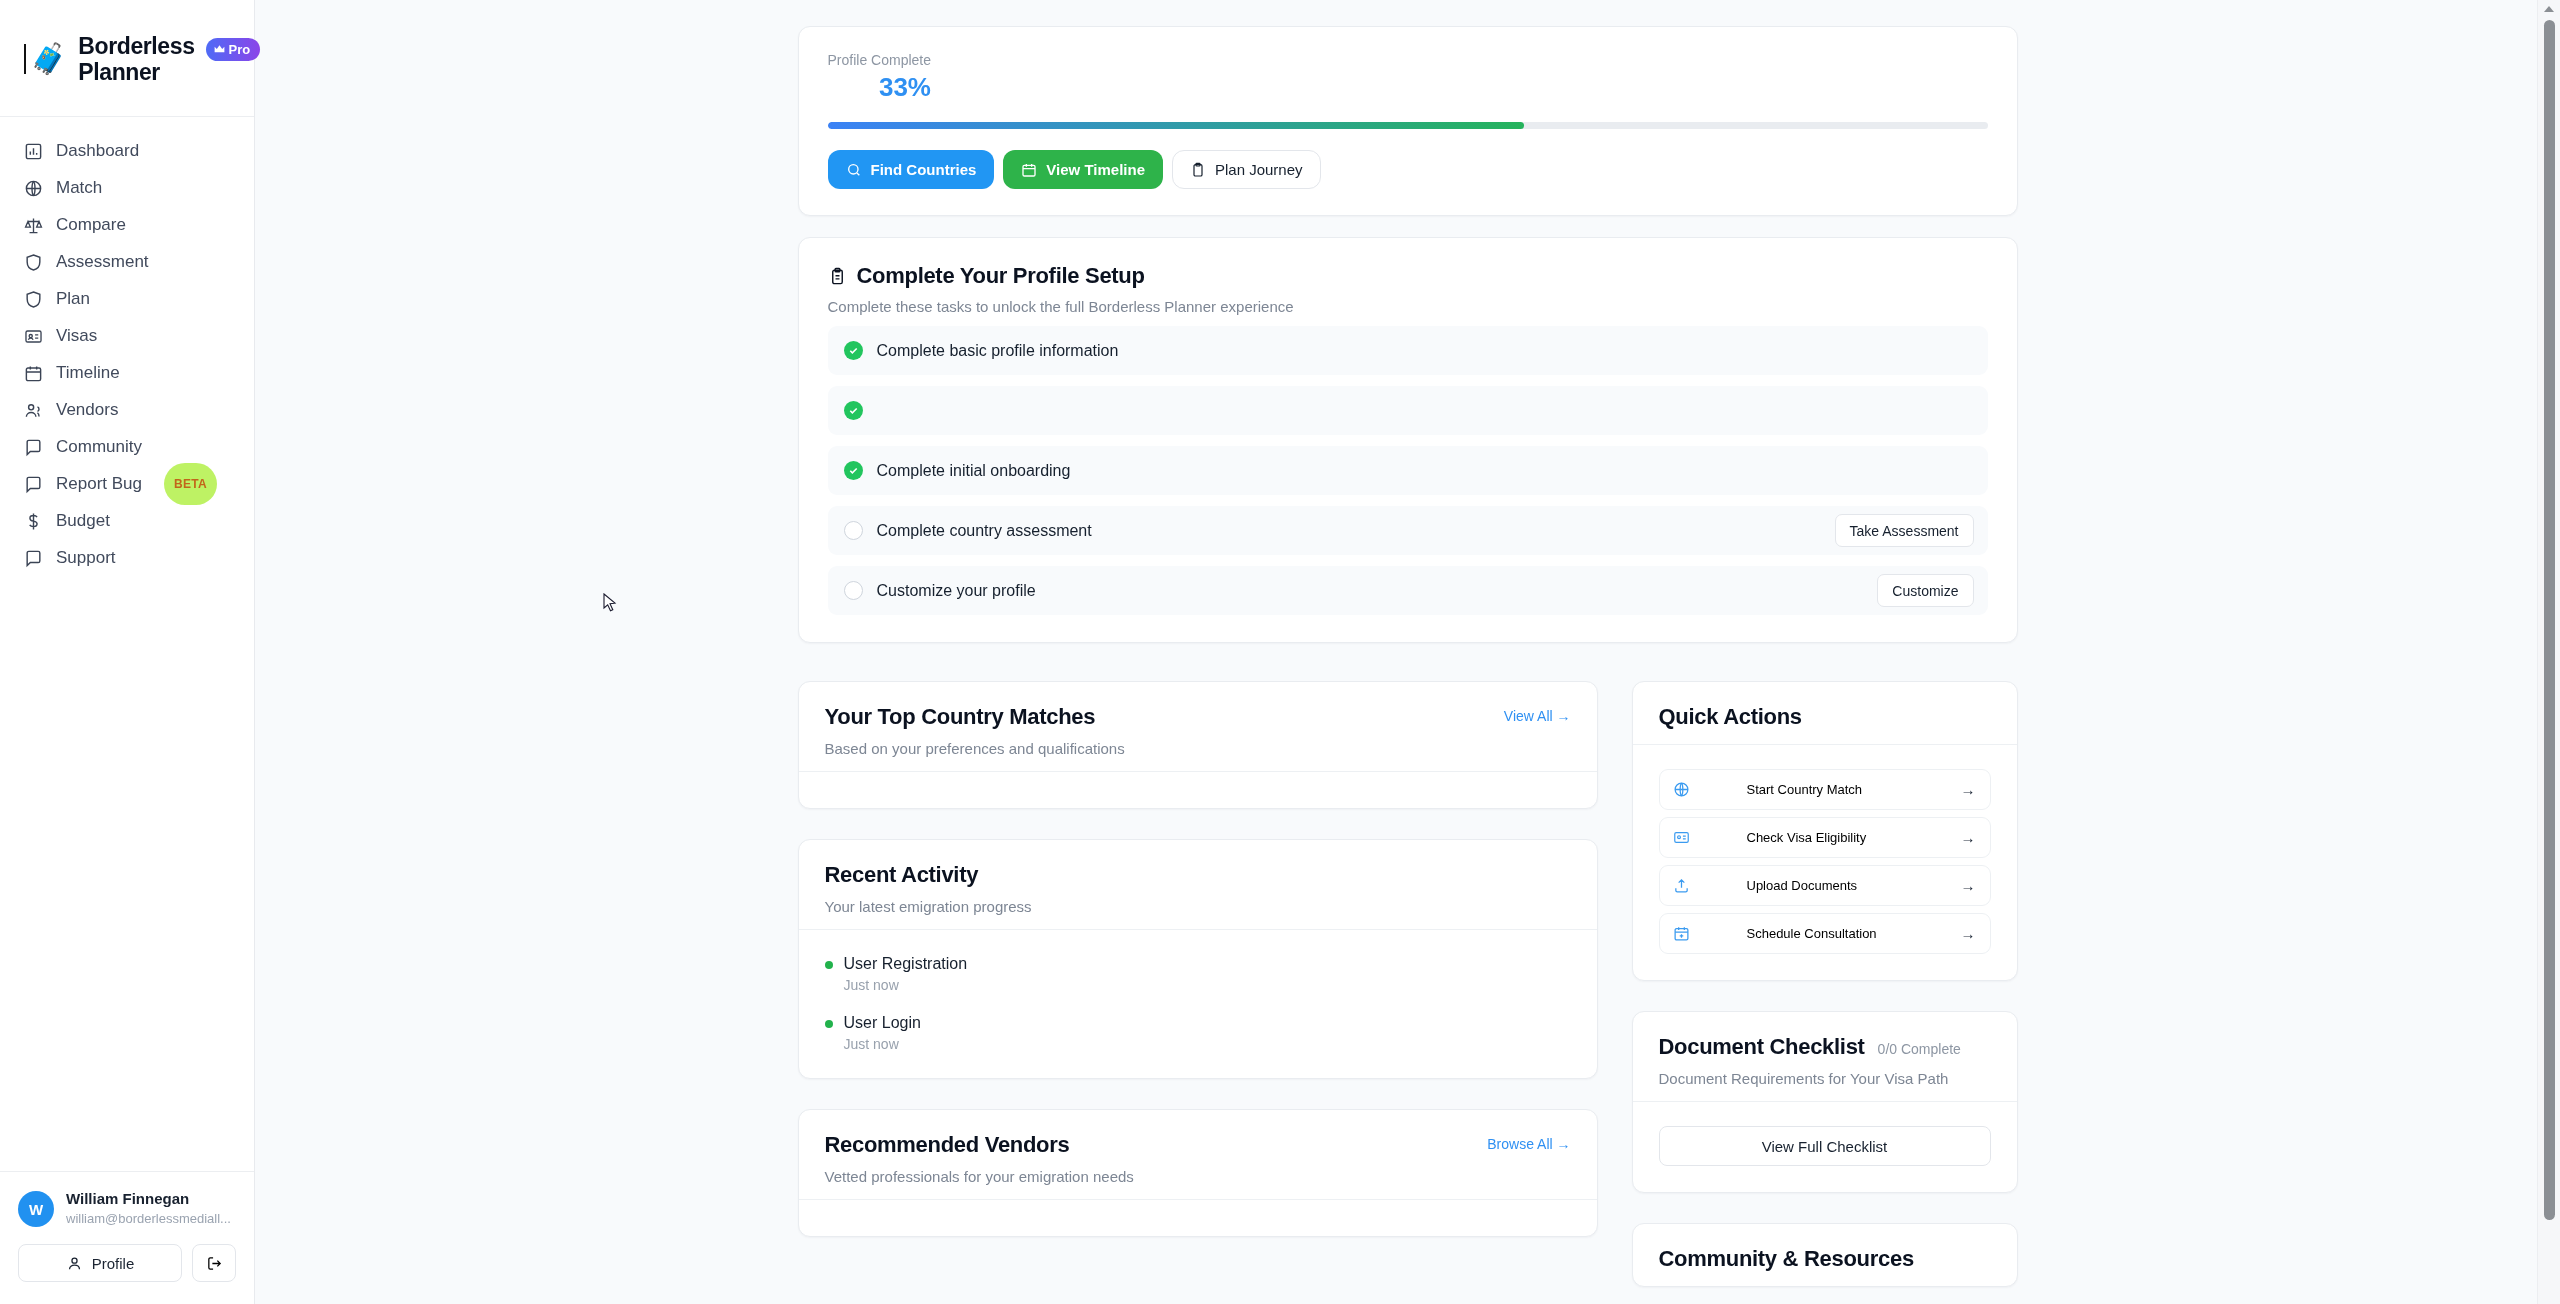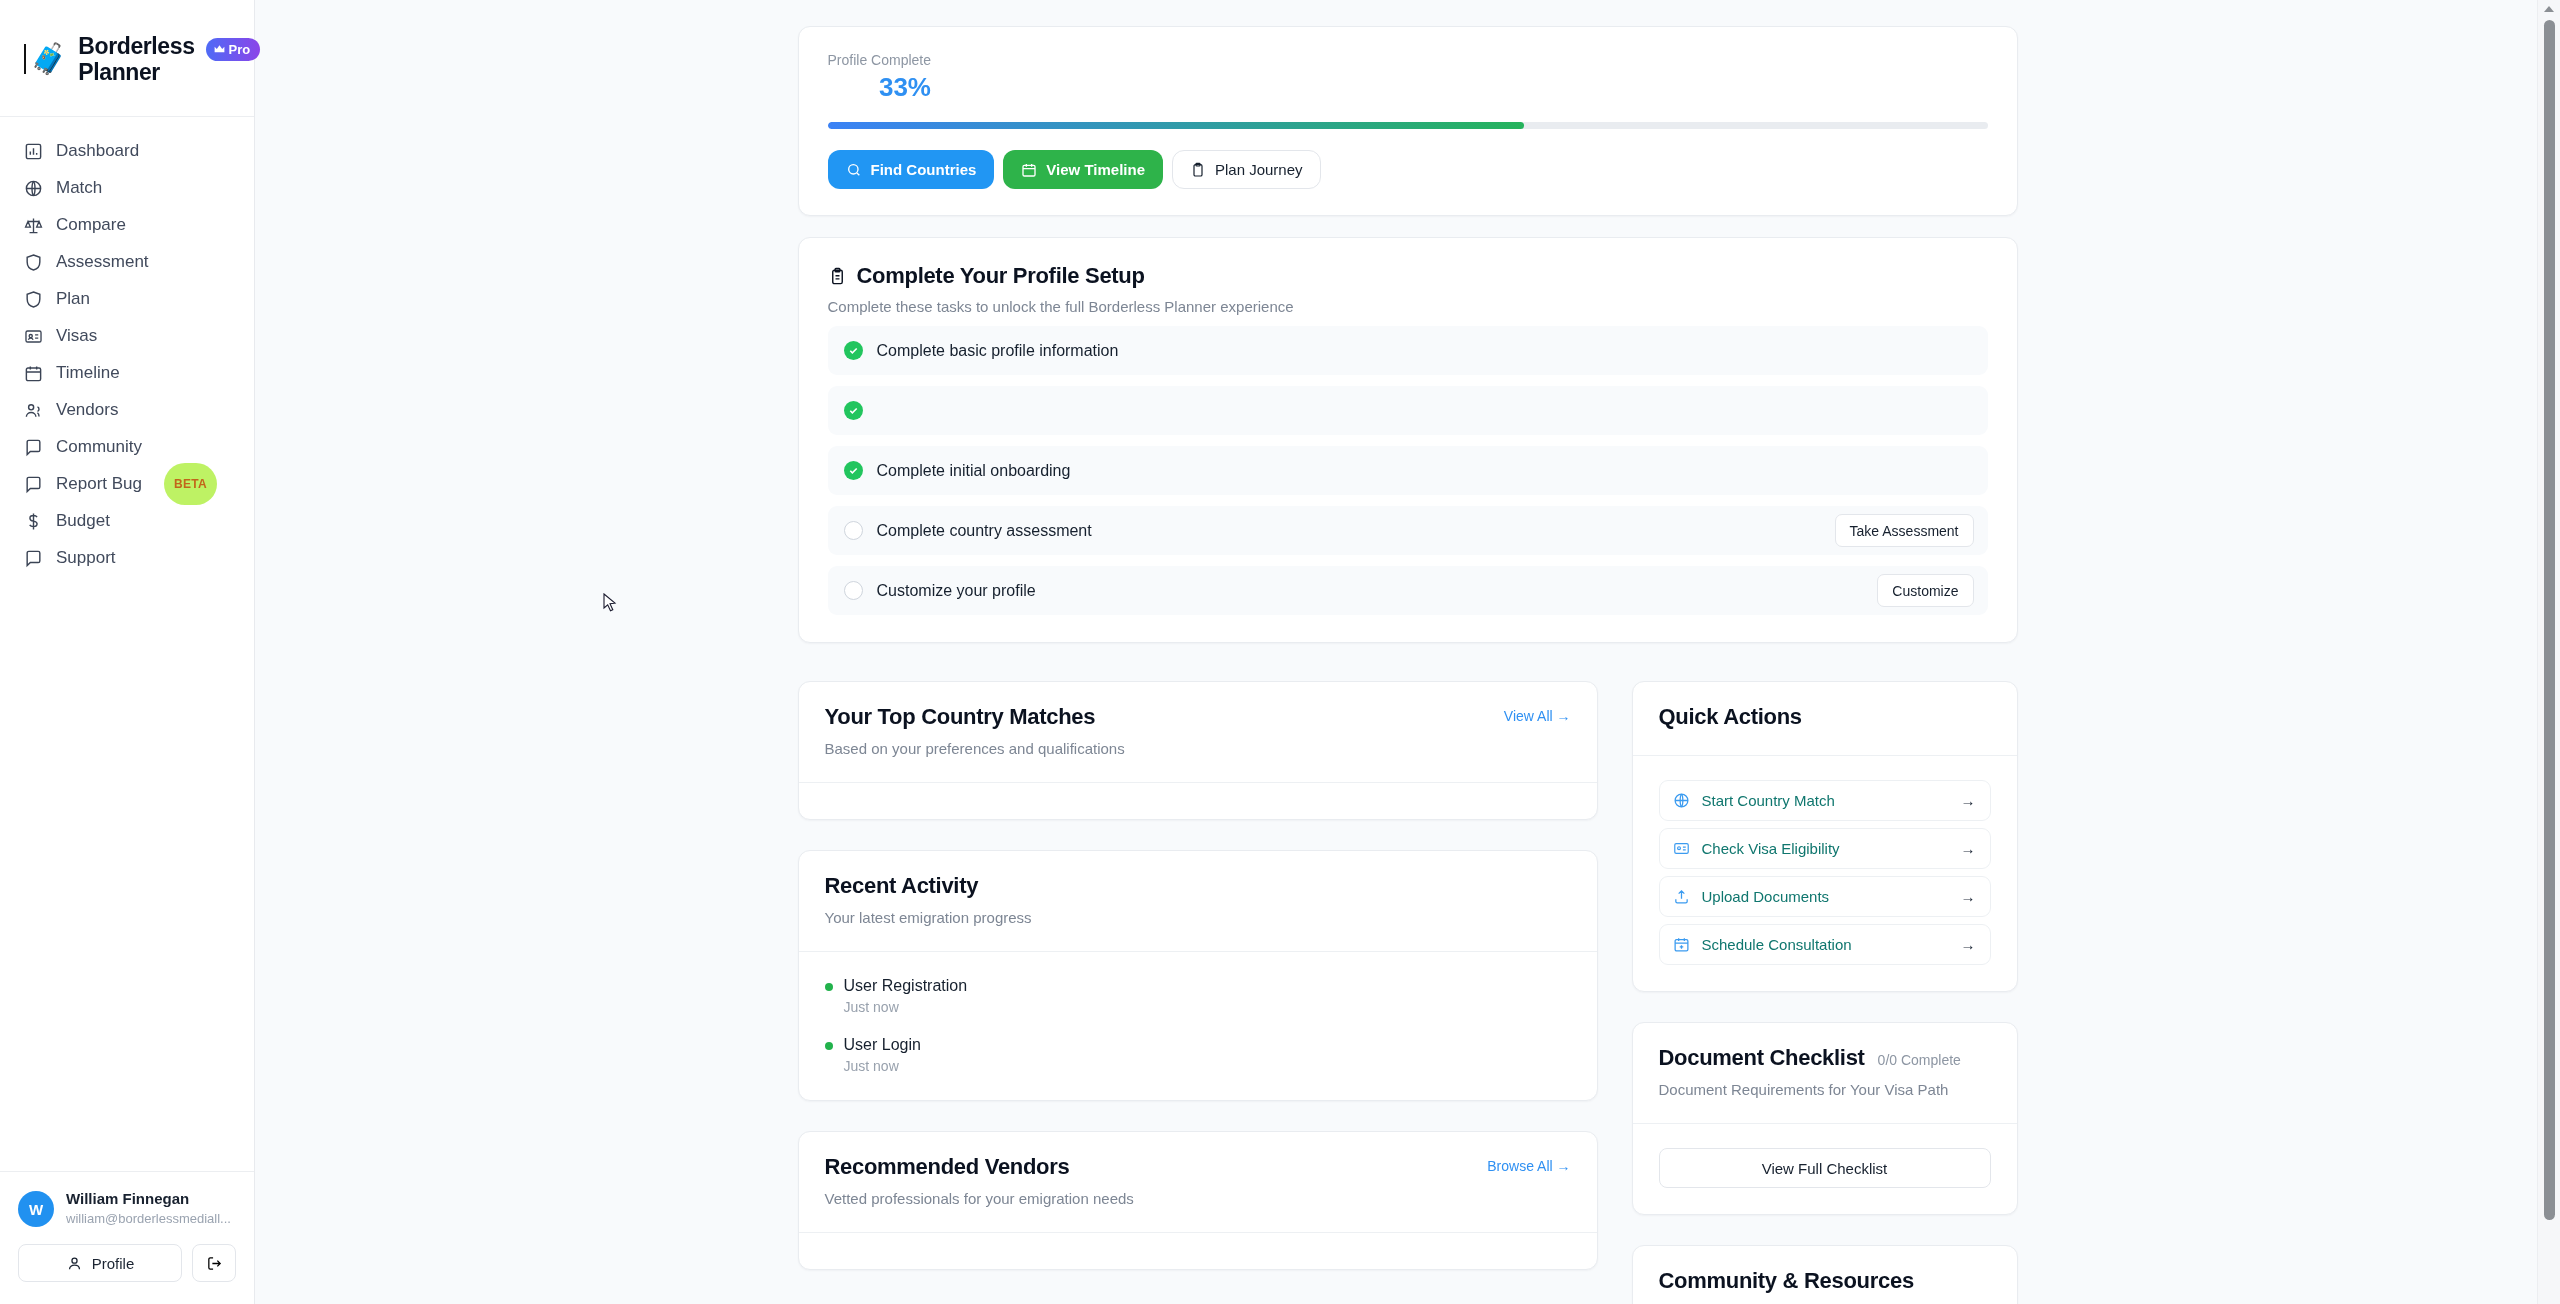--- a/index.html
+++ b/index.html
@@ -126,21 +126,21 @@
     border: 1px solid #e3e6eb; background: #fff; border-radius: 7px; height: 33px;
     padding: 0 14px; font-size: 14px; color: #16202e; cursor: pointer; white-space: nowrap;
   }
 
   
   .grid { display: flex; gap: 34px; align-items: flex-start; }
   .col-left { width: 800px; flex: 0 0 800px; }
   .col-right { flex: 1 1 auto; }
 
   .panel { margin-bottom: 30px; overflow: hidden; }
-  .panel-head { padding: 22px 26px 25px 26px; }
+  .panel-head { padding: 22px 26px 14px 26px; }
   .panel-head.bordered { border-bottom: 1px solid #edf0f3; }
   .panel-head-row { display: flex; justify-content: space-between; align-items: flex-start; }
   .panel-title { font-size: 22px; font-weight: 700; letter-spacing: -.3px; color: #0b1220; }
   .panel-sub { font-size: 15px; color: #7d8694; margin-top: 10px; }
   .link-blue { font-size: 14px; color: #2f90f2; cursor: pointer; white-space: nowrap; margin-top: 4px; }
   .panel-body { padding: 24px 26px 26px 26px; }
   .panel-body.empty { min-height: 36px; padding: 18px 26px; }
 
   .activity-item { display: flex; gap: 11px; margin-bottom: 20px; }
   .activity-item:last-child { margin-bottom: 0; }
@@ -150,21 +150,21 @@
 
   
   .qa-item {
     display: flex; align-items: center; gap: 12px; border: 1px solid #edf0f3;
     border-radius: 9px; height: 41px; padding: 0 14px 0 13px; margin-bottom: 7px;
     background: #fff; cursor: pointer;
   }
   .qa-item:last-child { margin-bottom: 0; }
   .qa-ico { width: 17px; height: 17px; flex: 0 0 17px; color: #3b9bf0; }
   .qa-ico svg { width: 17px; height: 17px; display: block; }
-  .qa-label { flex: 1 1 auto; font-size: 15px; color: #0f766e; }
+  .qa-label { flex: 1 1 auto; font-size: 13px; color: #000000; margin-left: 45px; }
   .qa-arrow { font-size: 15px; color: #1c2636; }
 
   .doc-head-row { display: flex; align-items: baseline; gap: 13px; }
   .doc-count { font-size: 14px; color: #8d96a3; }
   .wide-btn {
     width: 100%; height: 40px; border: 1px solid #e3e6eb; background: #fff;
     border-radius: 8px; font-size: 15px; color: #16202e; cursor: pointer;
   }
 
   

